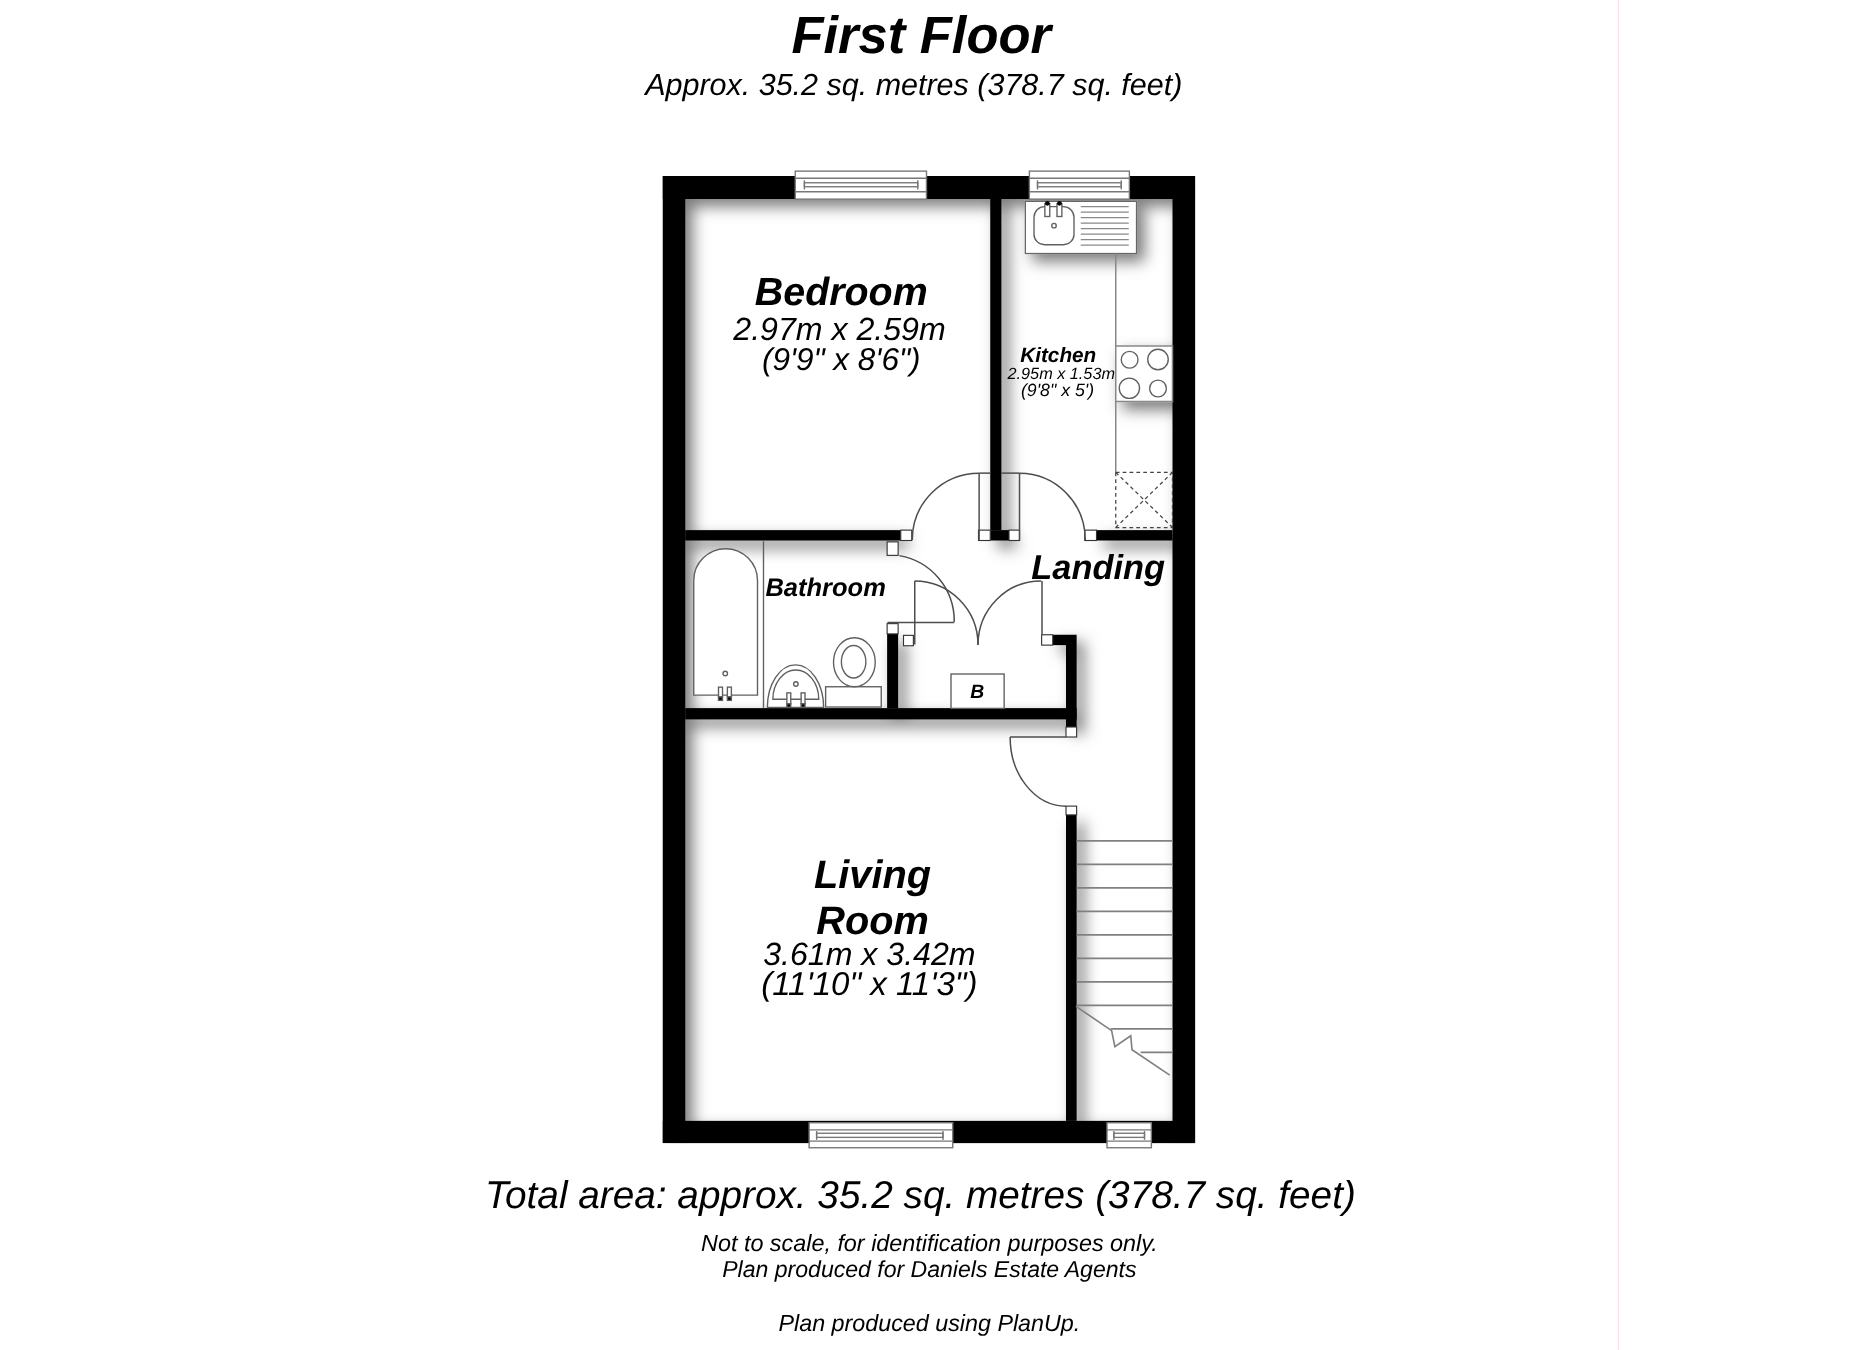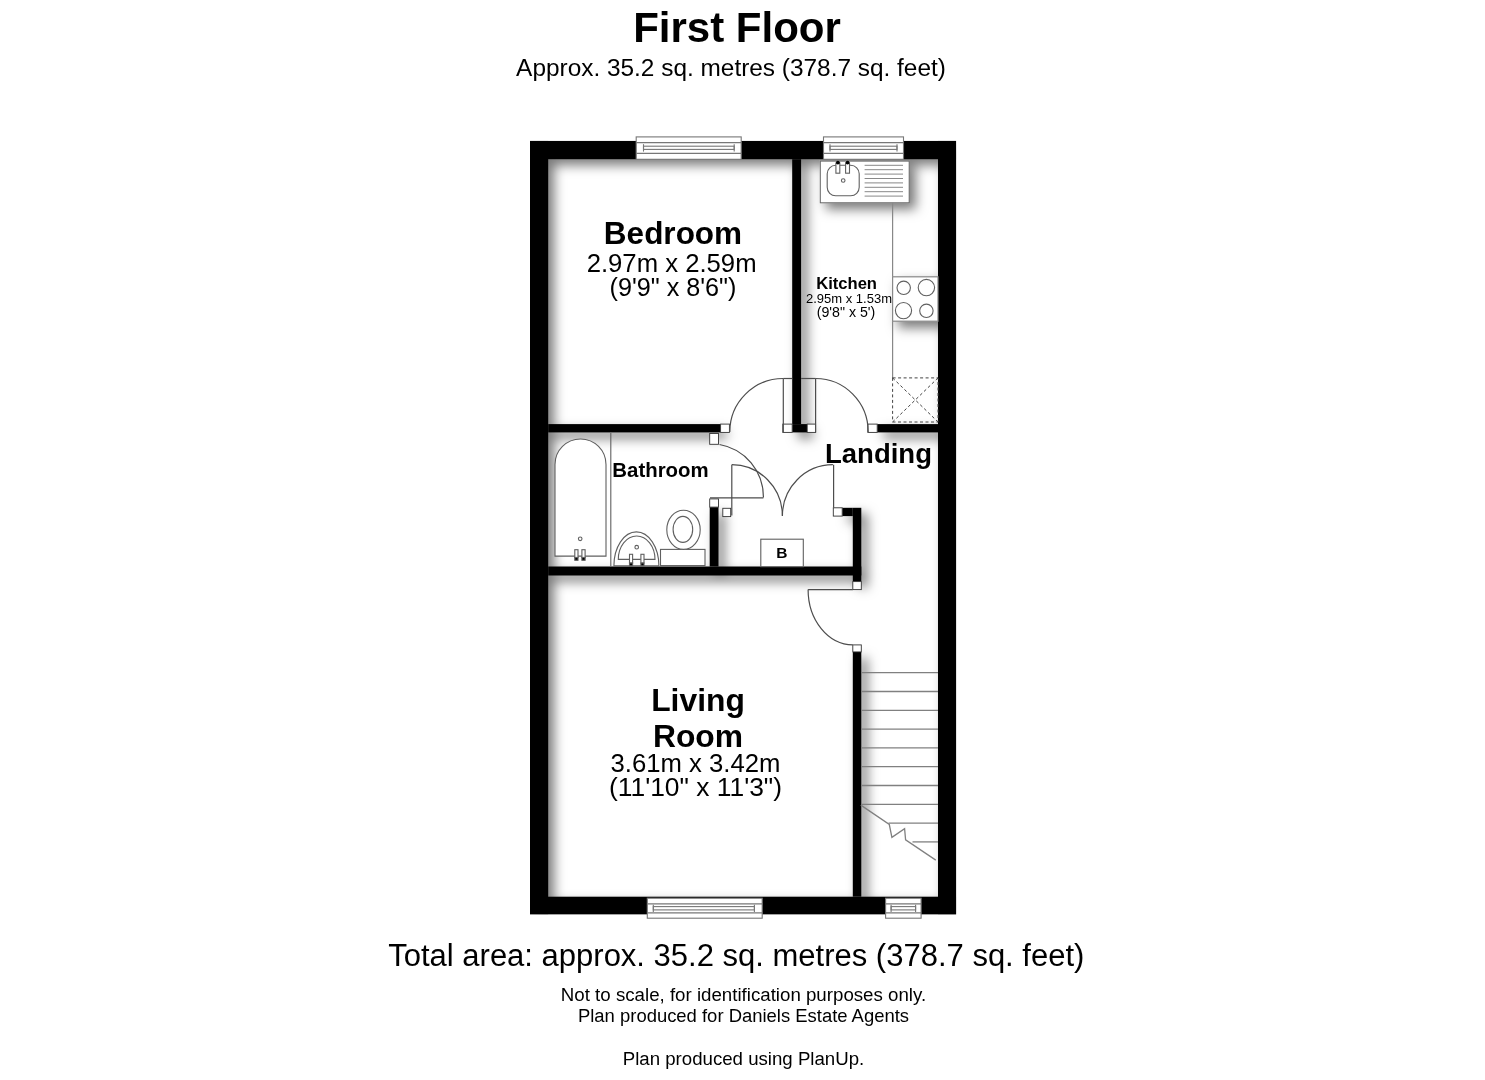--- a/index.html
+++ b/index.html
@@ -1,17 +1,17 @@
 <!DOCTYPE html>
 <html><head>
 <meta charset="utf-8">
 <style>
 html,body{margin:0;padding:0;background:#fff;}
 #page{position:relative;width:1295px;height:1080px;background:#ec4899;overflow:hidden;
- font-family:"Liberation Sans", sans-serif;}
+ font-family:"Liberation Sans", sans-serif;font-style:italic;}
 svg text{font-family:"Liberation Sans", sans-serif;fill:#000;}
 </style>
 </head>
 <body>
 <div id="page">
 <svg width="1485" height="1080" viewBox="0 0 1485 1080">
 <defs>
 <filter id="wsh" x="-15%" y="-15%" width="130%" height="130%">
 <feDropShadow dx="6" dy="6" stdDeviation="6" flood-color="#000" flood-opacity="0.52"></feDropShadow>
 </filter>

